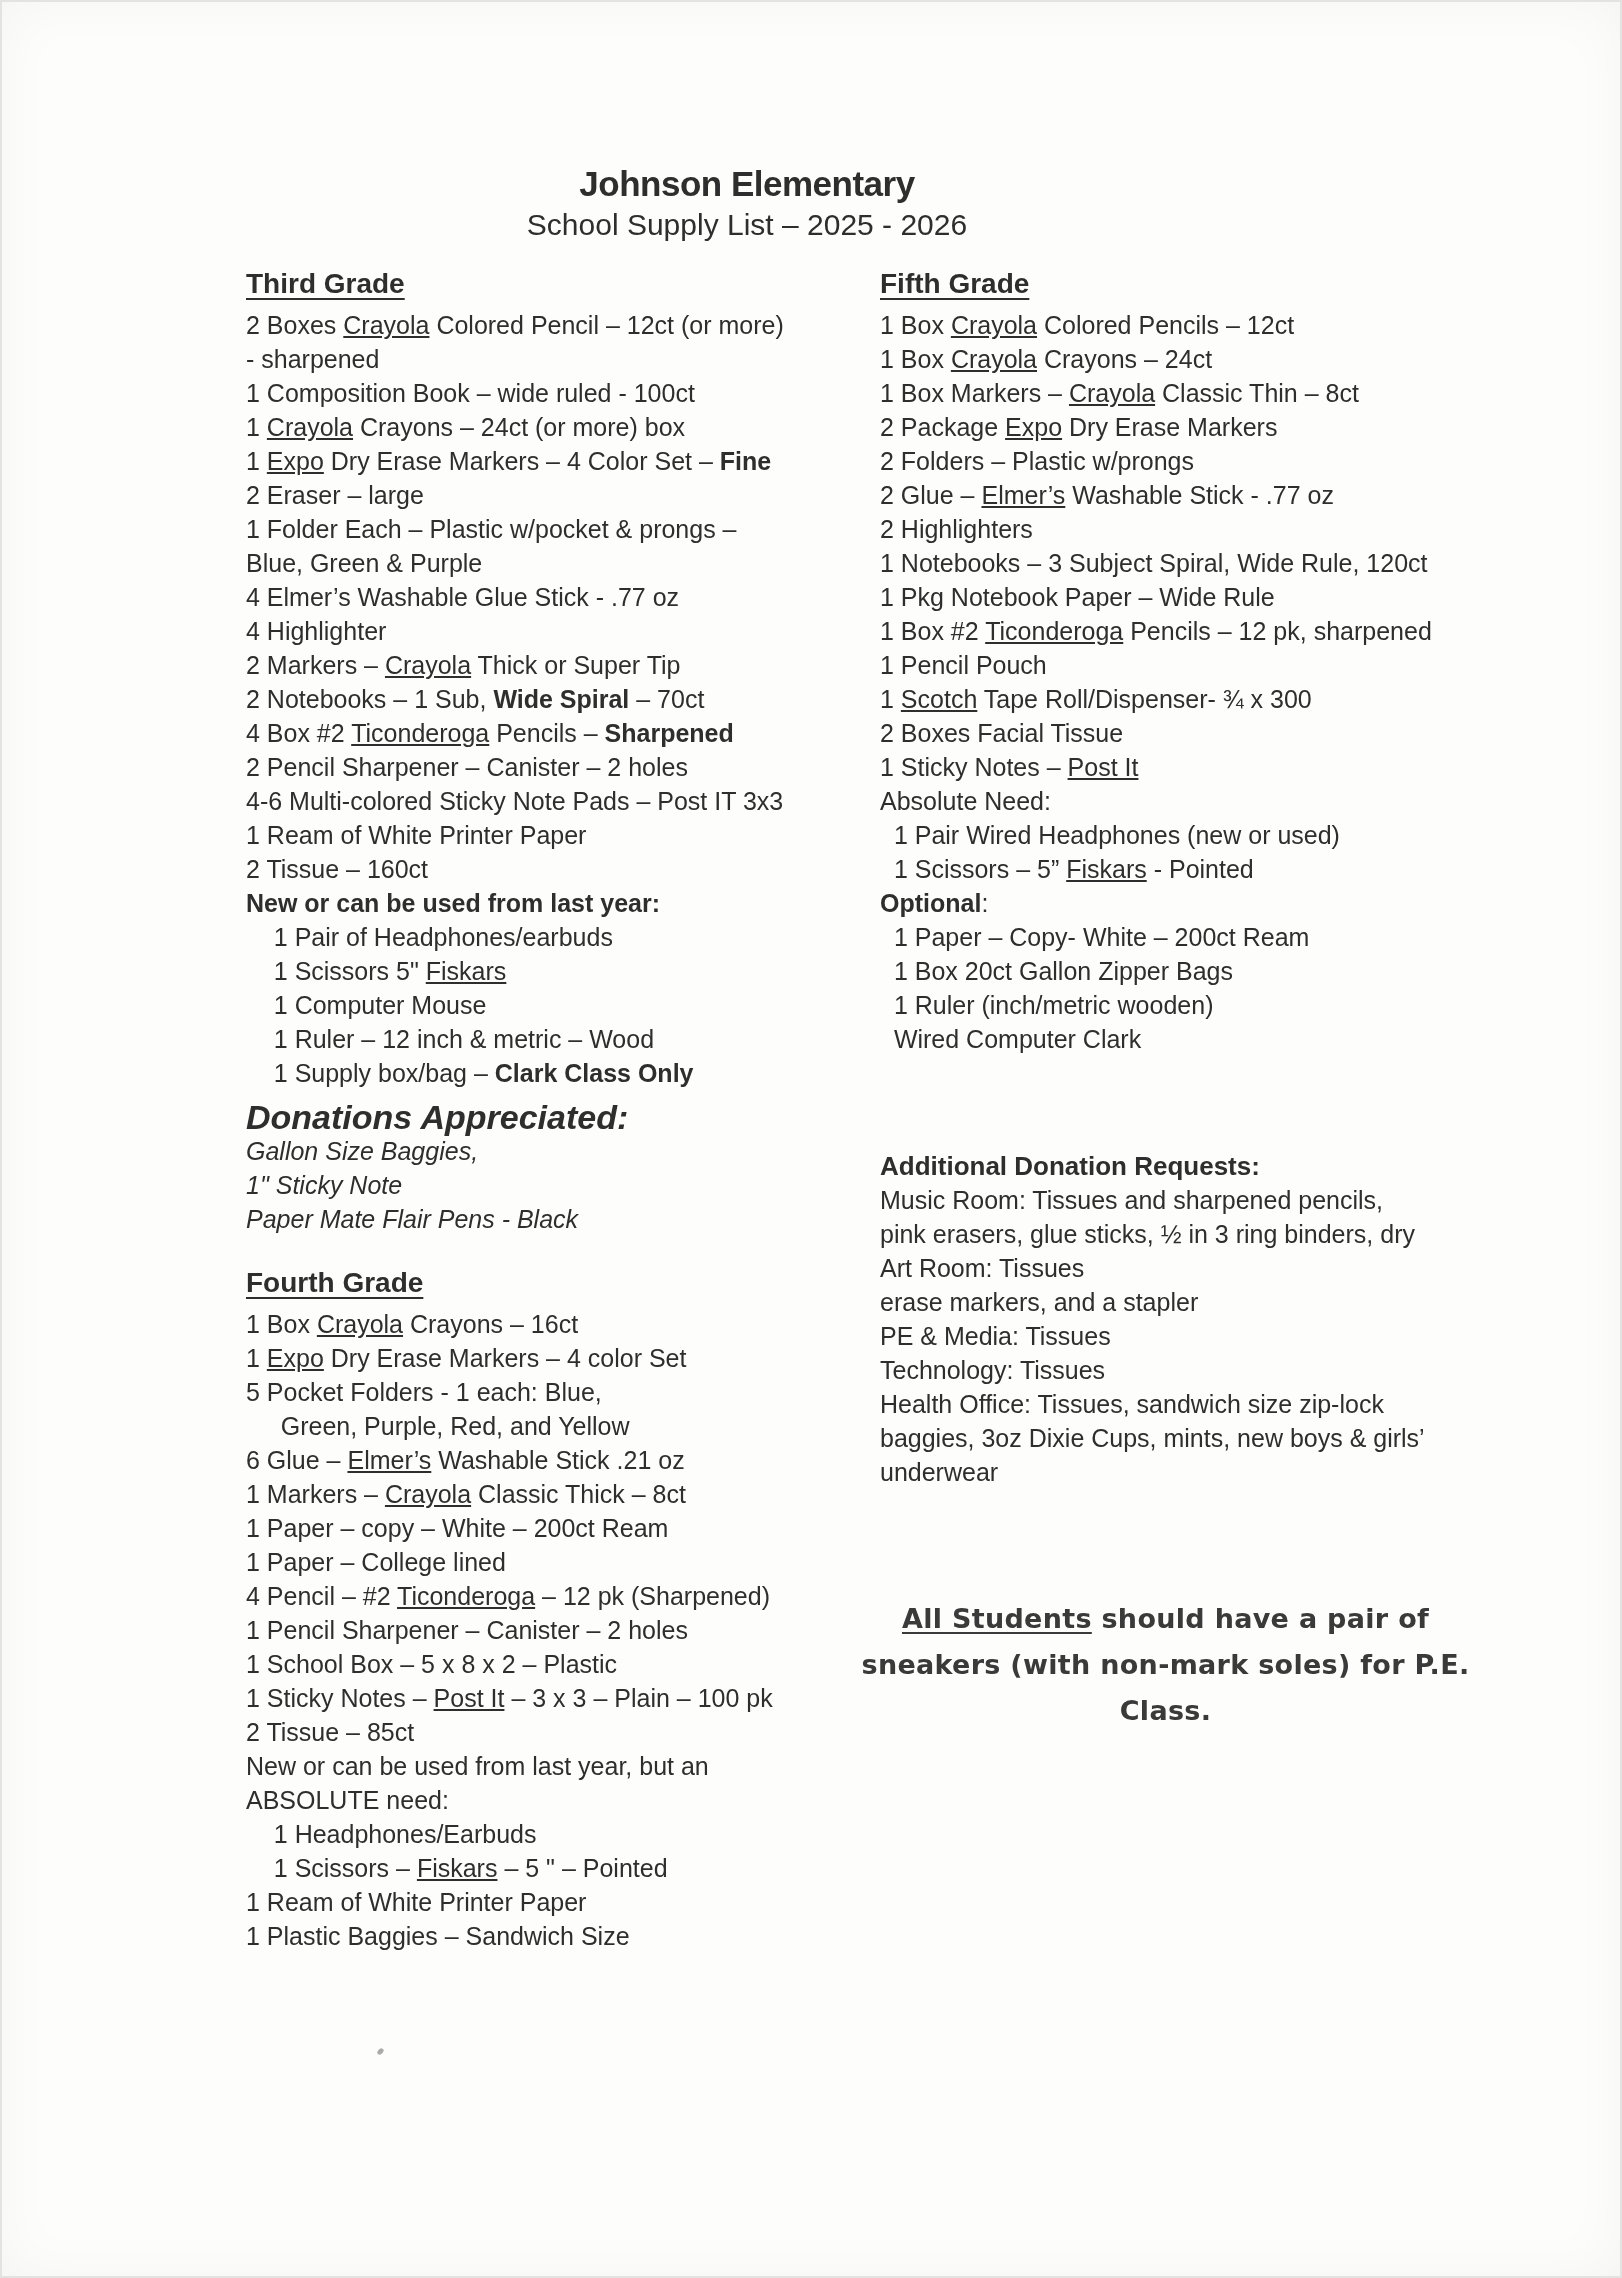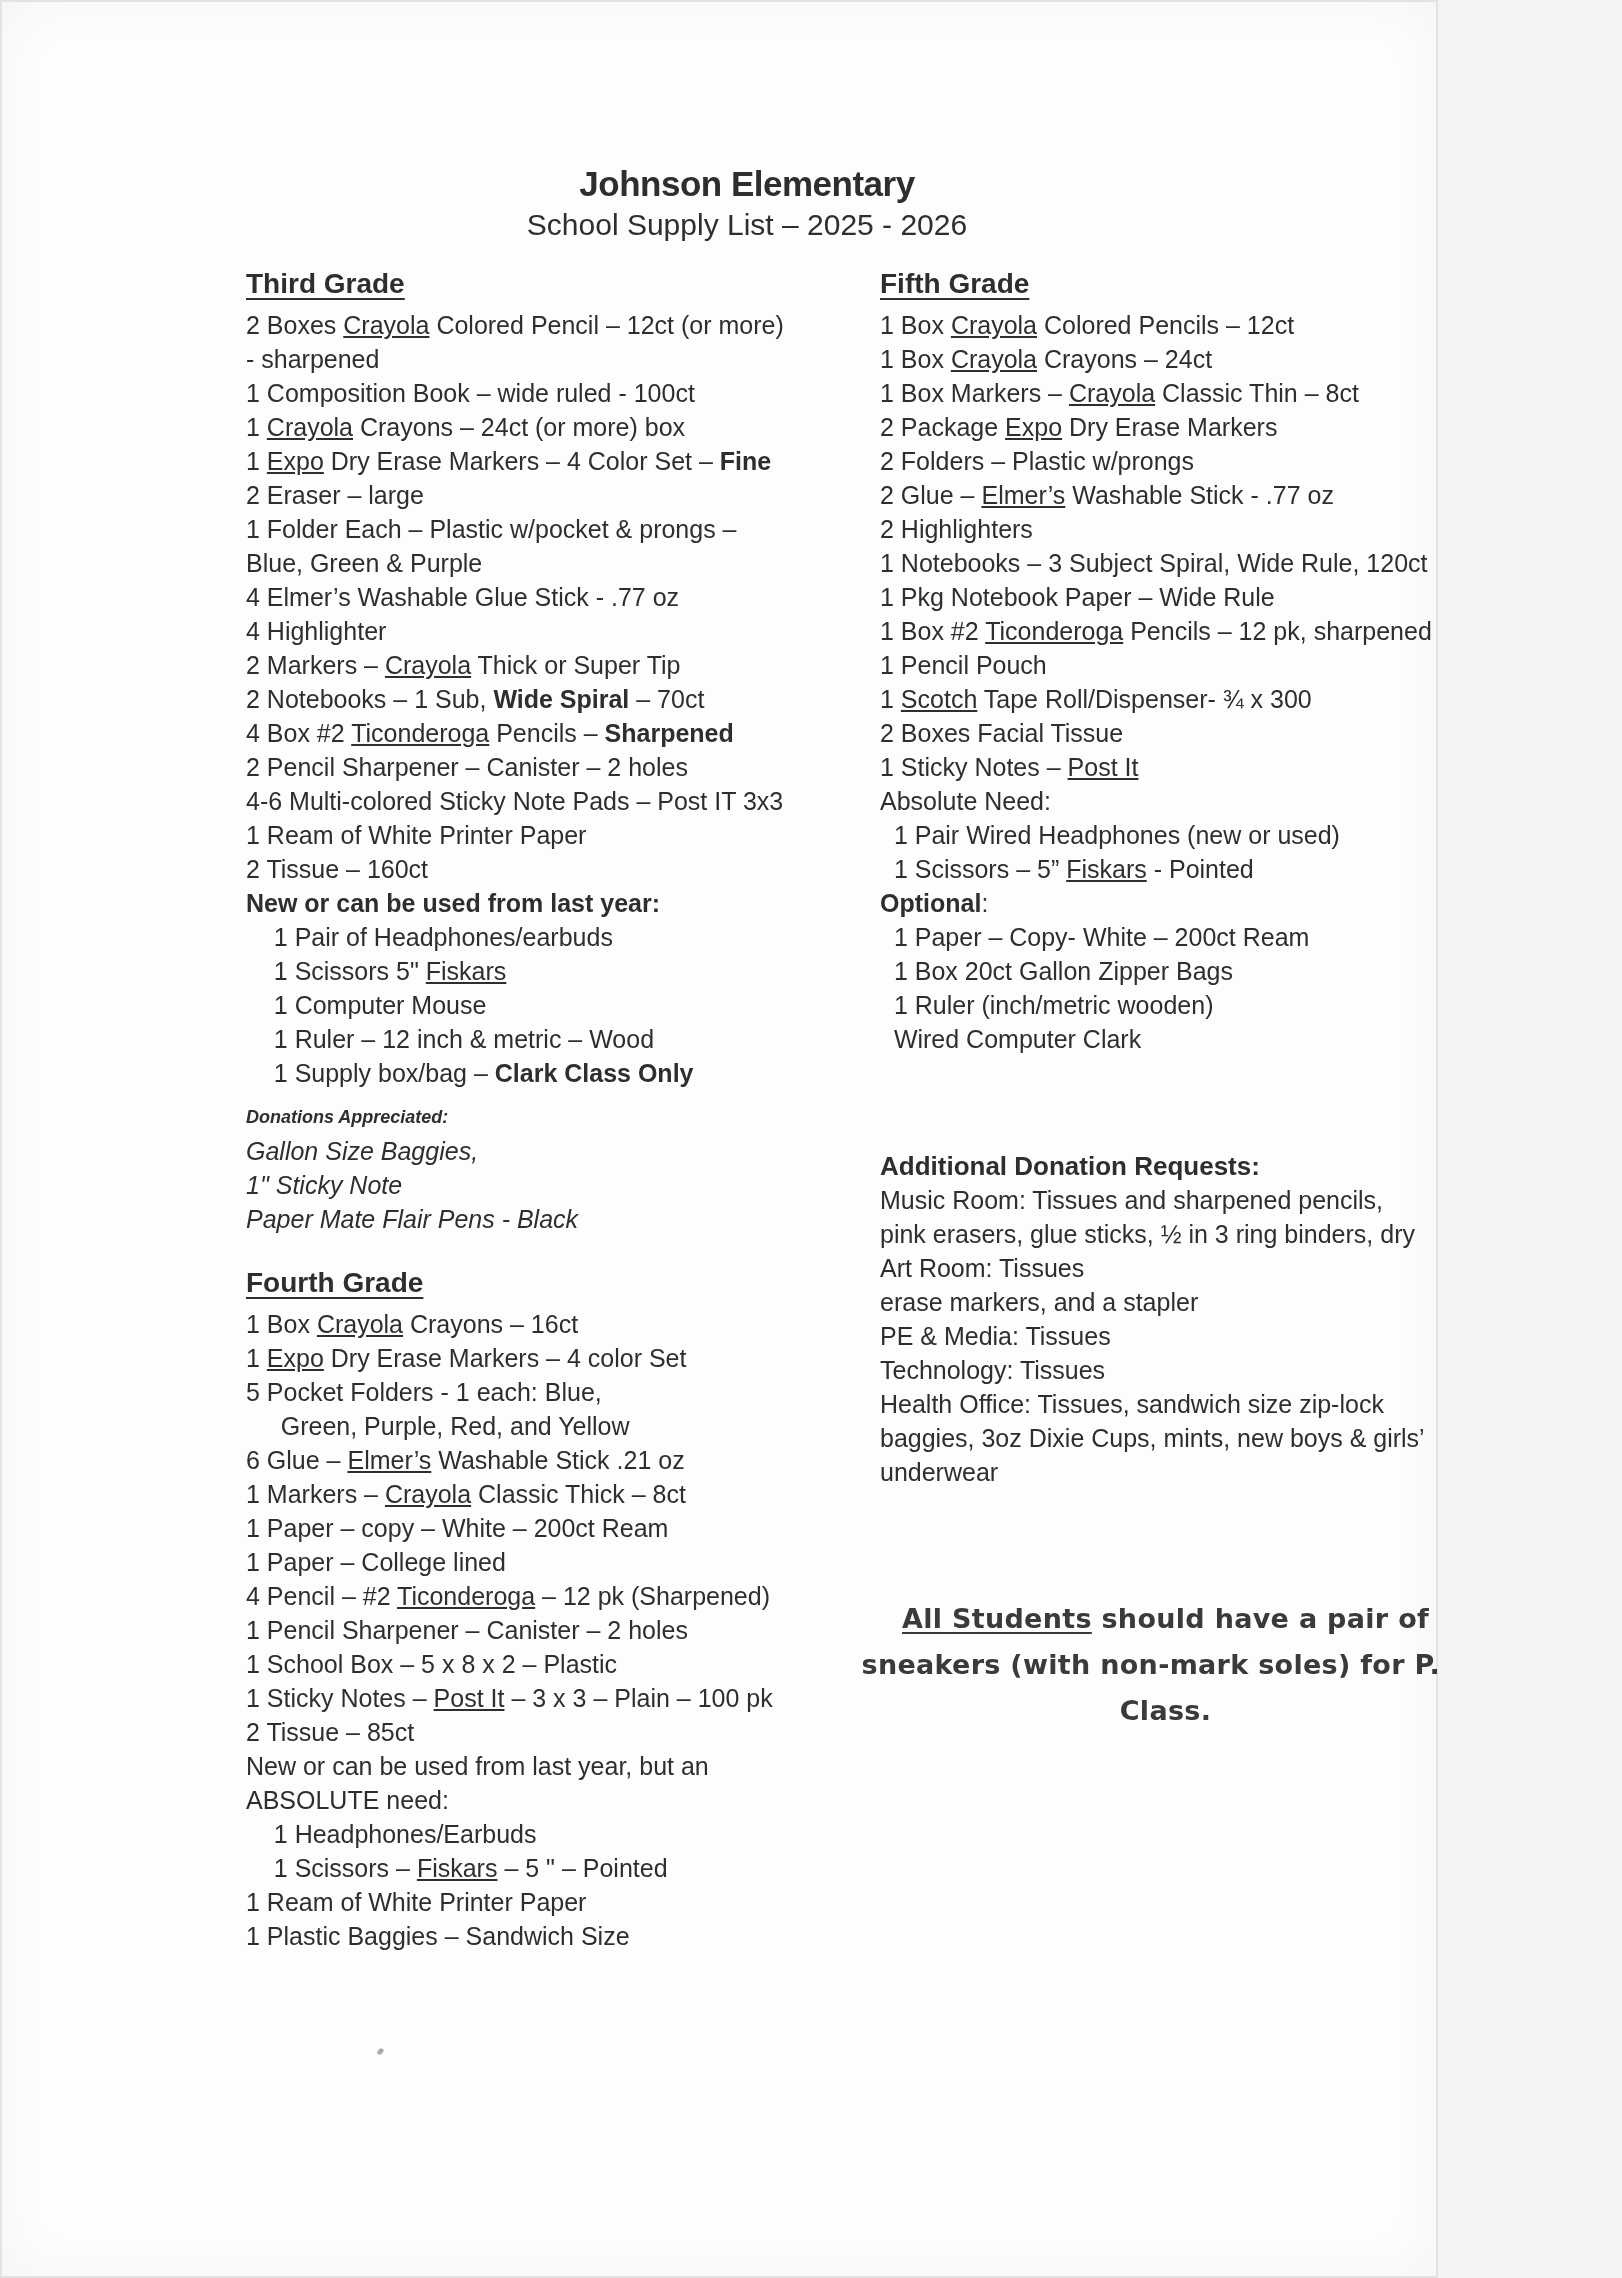--- a/index.html
+++ b/index.html
@@ -2,21 +2,21 @@
 <html><head>
 <meta charset="utf-8">
 <style>
   html, body {
     margin: 0;
     padding: 0;
     background: #f4f4f2;
   }
   .page {
     position: relative;
-    width: 1438px;
+    width: 1622px;
     height: 2278px;
     background: #fdfdfc;
     font-family: "Liberation Sans", sans-serif;
     color: #2e2e2e;
     overflow: hidden;
     box-shadow: inset 0 0 0 2px #e3e3e1, inset 0 0 59px rgba(0,0,0,0.04);
   }
   .title-block {
     position: absolute;
     top: 162px;
@@ -49,21 +49,21 @@
   }
   .line {
     font-size: 25px;
     line-height: 34px;
     white-space: pre;
   }
   
   #sec-donations .sec-heading {
     font-style: italic;
     text-decoration: none;
-    font-size: 18px;
+    font-size: 34px;
     line-height: 34px;
     margin: 0;
   }
   #sec-donations .line {
     font-style: italic;
   }
   
   #sec-additional .sec-heading {
     text-decoration: none;
     font-size: 26px;

